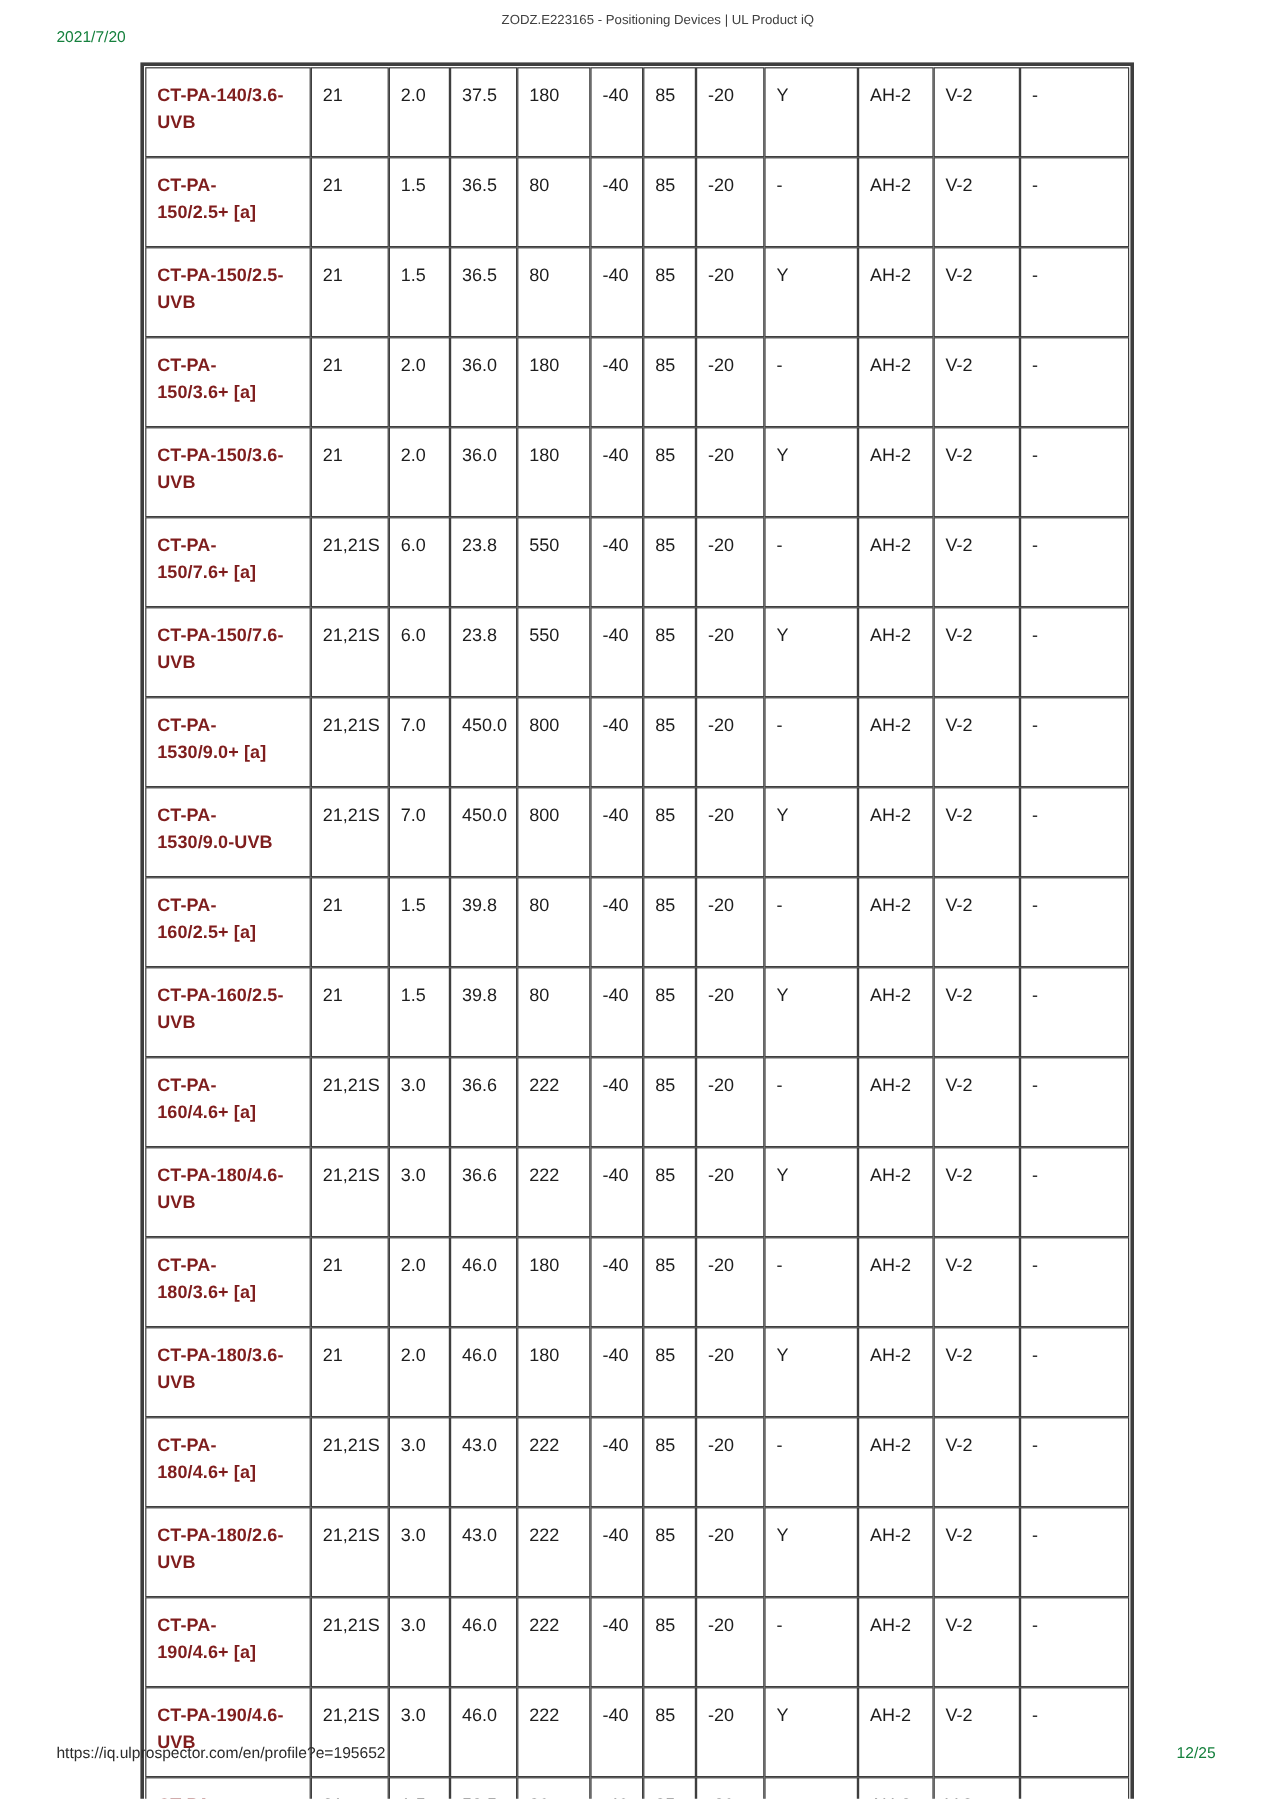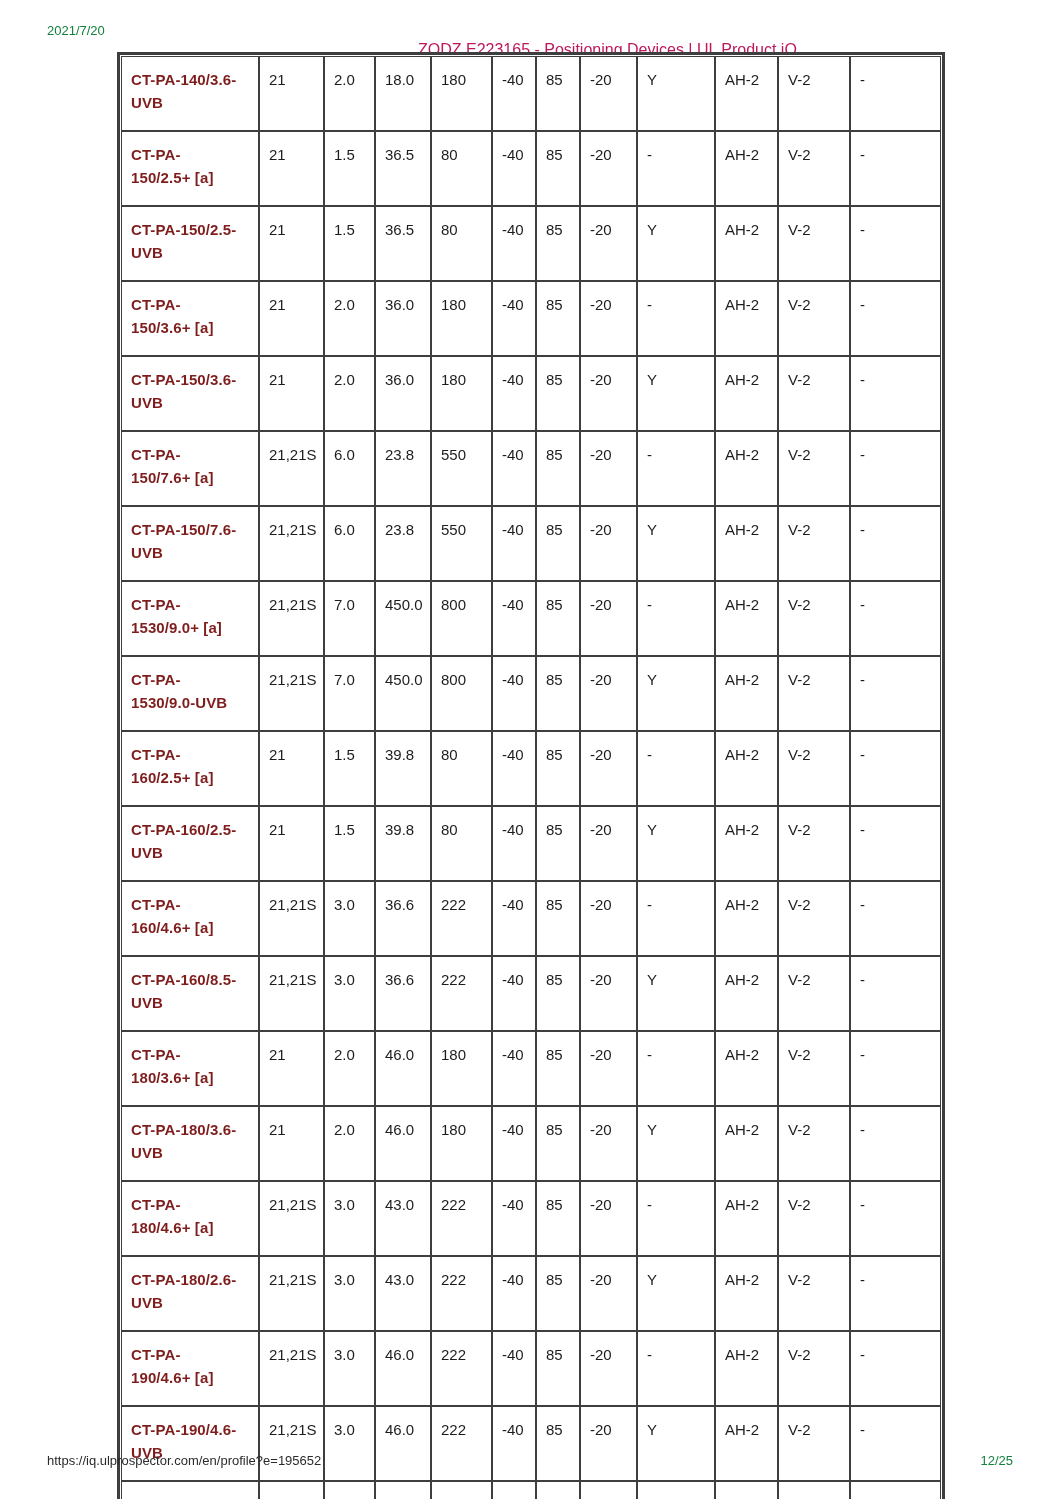--- a/index.html
+++ b/index.html
@@ -18,23 +18,23 @@
     position: absolute;
     left: 47px;
     top: 23px;
     font-size: 13px;
     color: #15803d;
     white-space: nowrap;
   }
   .print-title {
     position: absolute;
     left: 418px;
-    top: 41px;
-    font-size: 16px;
-    color: #be185d;
+    top: 11px;
+    font-size: 11px;
+    color: #404040;
     white-space: nowrap;
   }
 
   
   .table-frame {
     position: absolute;
     left: 117px;
     top: 52px;
     border: 3px solid #3e3e3e;
     padding: 1px;
@@ -102,21 +102,21 @@
       <col style="width:63px">
       <col style="width:72px">
       <col style="width:91px">
     </colgroup>
     <tbody>
         <tr>
           <td class="model-cell">CT-PA-140/3.6-
 UVB</td>
           <td class="value-cell">21</td>
           <td class="value-cell">2.0</td>
-          <td class="value-cell">18.0</td>
+          <td class="value-cell">37.5</td>
           <td class="value-cell">180</td>
           <td class="value-cell">-40</td>
           <td class="value-cell">85</td>
           <td class="value-cell">-20</td>
           <td class="value-cell">Y</td>
           <td class="value-cell">AH-2</td>
           <td class="value-cell">V-2</td>
           <td class="value-cell">-</td>
         </tr>
         <tr>
@@ -278,21 +278,21 @@
           <td class="value-cell">222</td>
           <td class="value-cell">-40</td>
           <td class="value-cell">85</td>
           <td class="value-cell">-20</td>
           <td class="value-cell">-</td>
           <td class="value-cell">AH-2</td>
           <td class="value-cell">V-2</td>
           <td class="value-cell">-</td>
         </tr>
         <tr>
-          <td class="model-cell">CT-PA-160/8.5-
+          <td class="model-cell">CT-PA-180/4.6-
 UVB</td>
           <td class="value-cell">21,21S</td>
           <td class="value-cell">3.0</td>
           <td class="value-cell">36.6</td>
           <td class="value-cell">222</td>
           <td class="value-cell">-40</td>
           <td class="value-cell">85</td>
           <td class="value-cell">-20</td>
           <td class="value-cell">Y</td>
           <td class="value-cell">AH-2</td>

